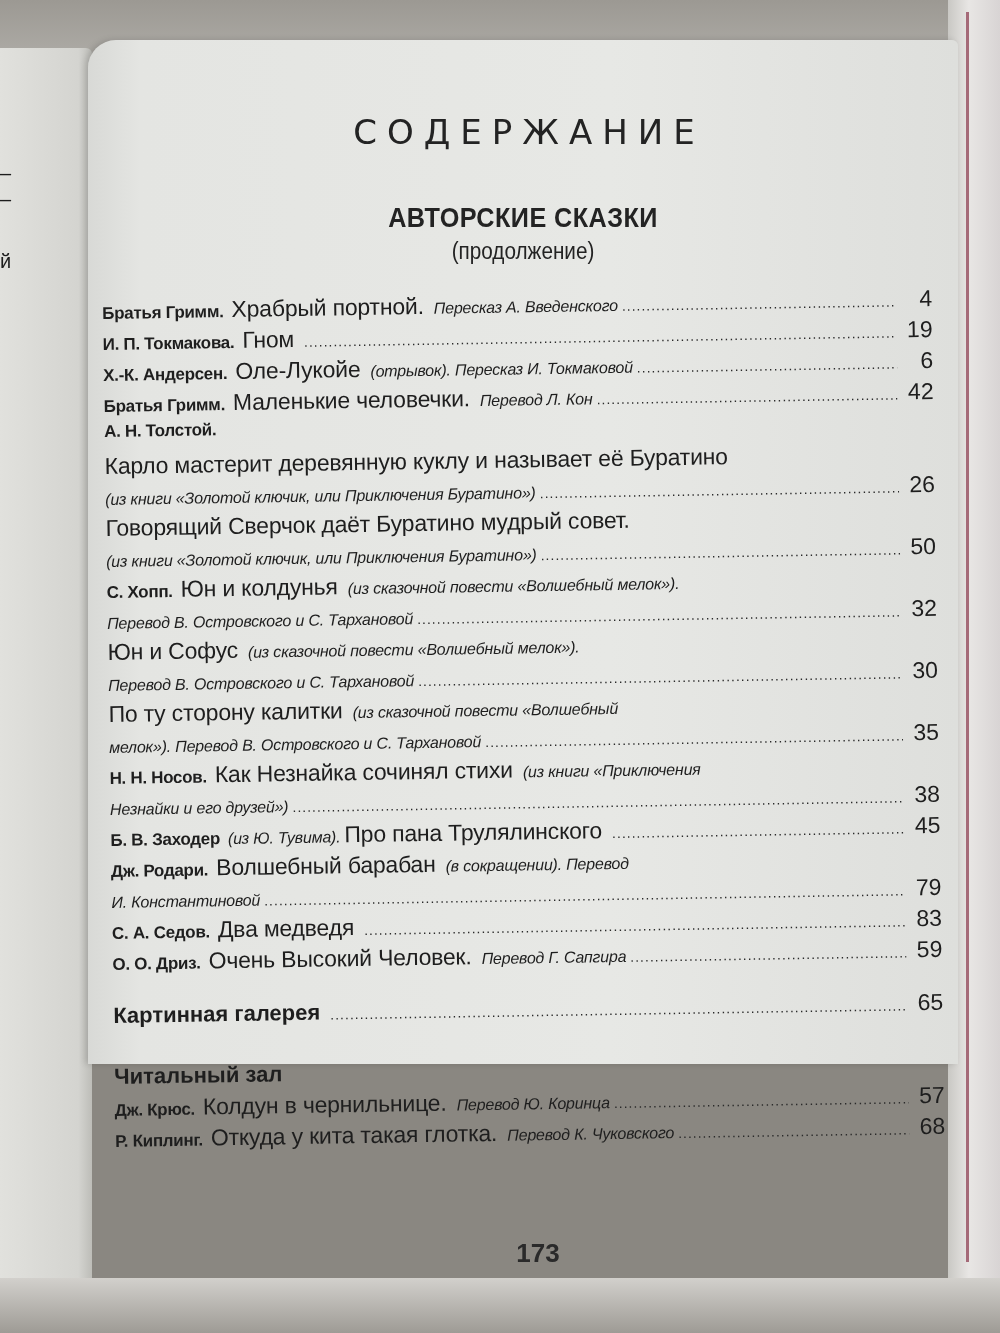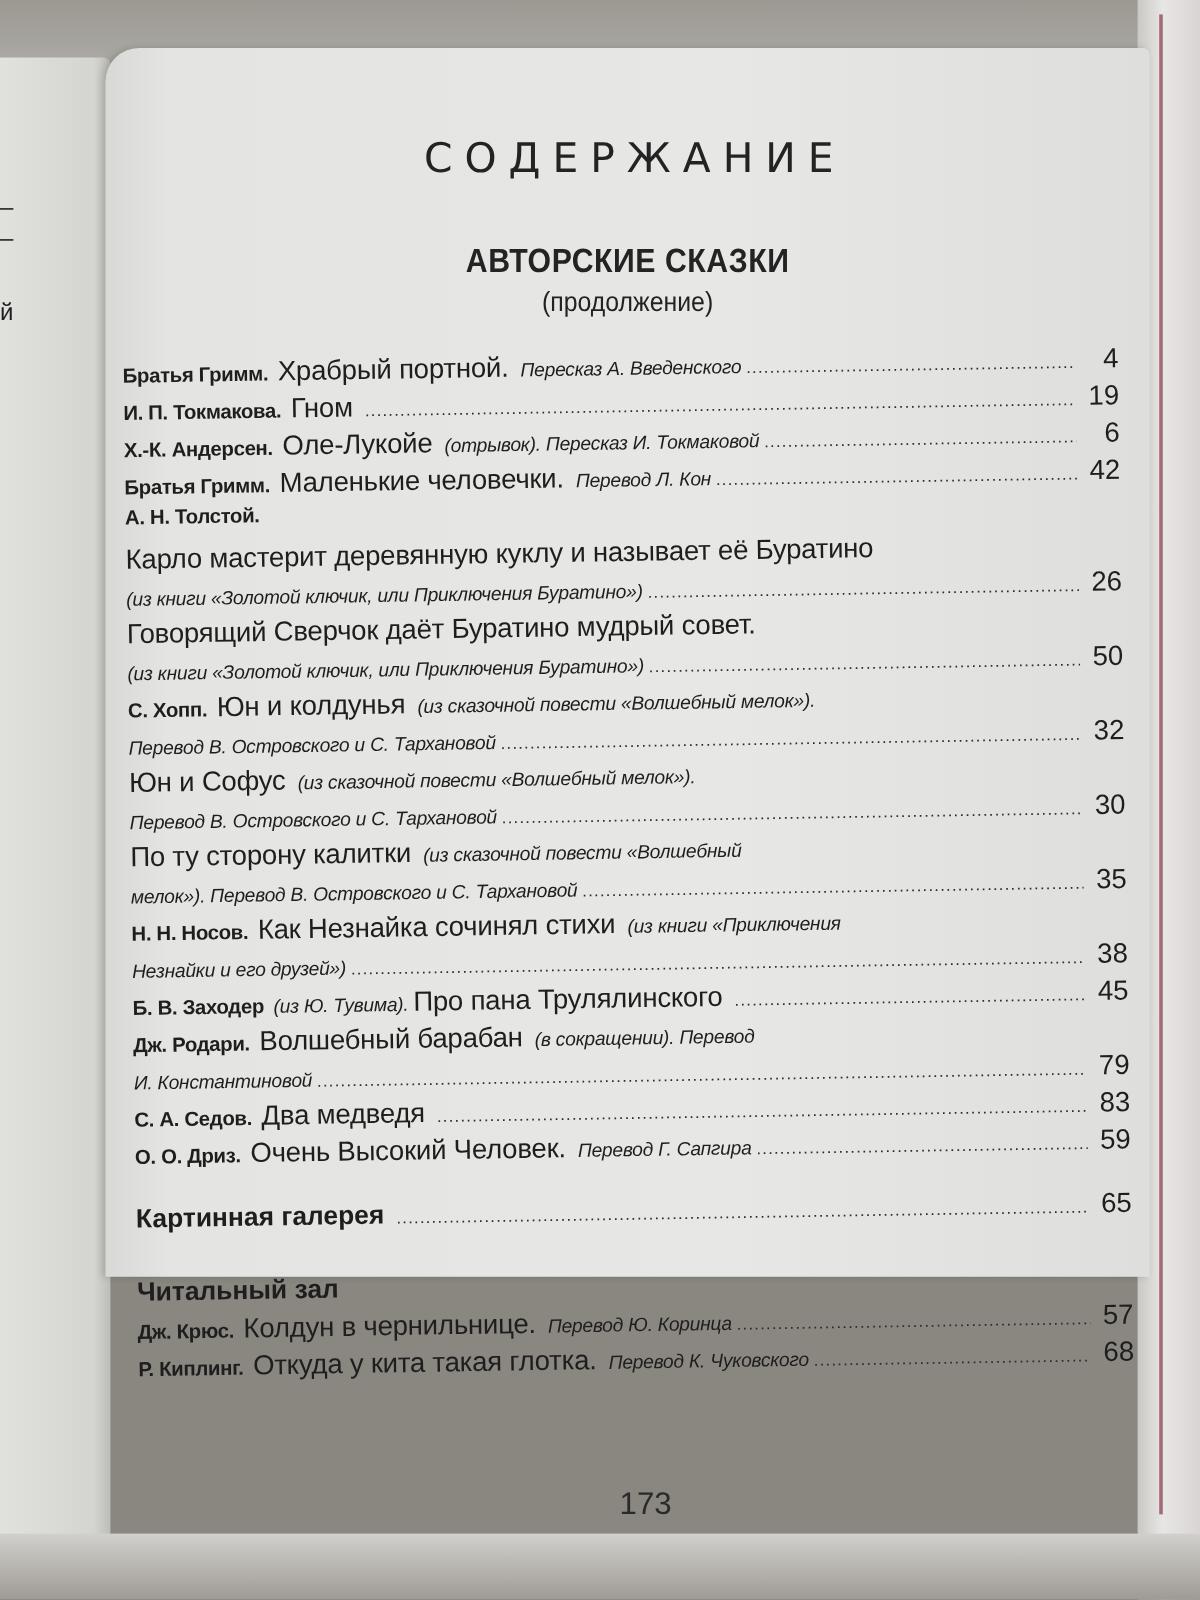--- a/index.html
+++ b/index.html
@@ -74,21 +74,21 @@
     .dots {
       flex: 1; overflow: hidden; font-size: 14px; color: #2a2a2a;
       letter-spacing: 1px; margin-right: 6px; min-width: 10px;
     }
     .dots::before {
       content: "........................................................................................................................................................................................................................";
     }
     .pg { font-size: 23px; min-width: 30px; text-align: right; }
     .pnum {
       position: absolute; left: 0; top: 1198px; width: 870px; text-align: center;
-      font-family: "Liberation Sans", sans-serif; font-weight: normal; font-size: 26px;
+      font-family: "Liberation Sans", sans-serif; font-weight: bold; font-size: 26px;
       color: #2a2a2a; padding-left: 30px;
     }
   </style>
 </head>
 <body>
 
 <div class="desk-top"></div>
 
 <div class="left-page">
   <span class="frag" style="top:114px;">–</span>

